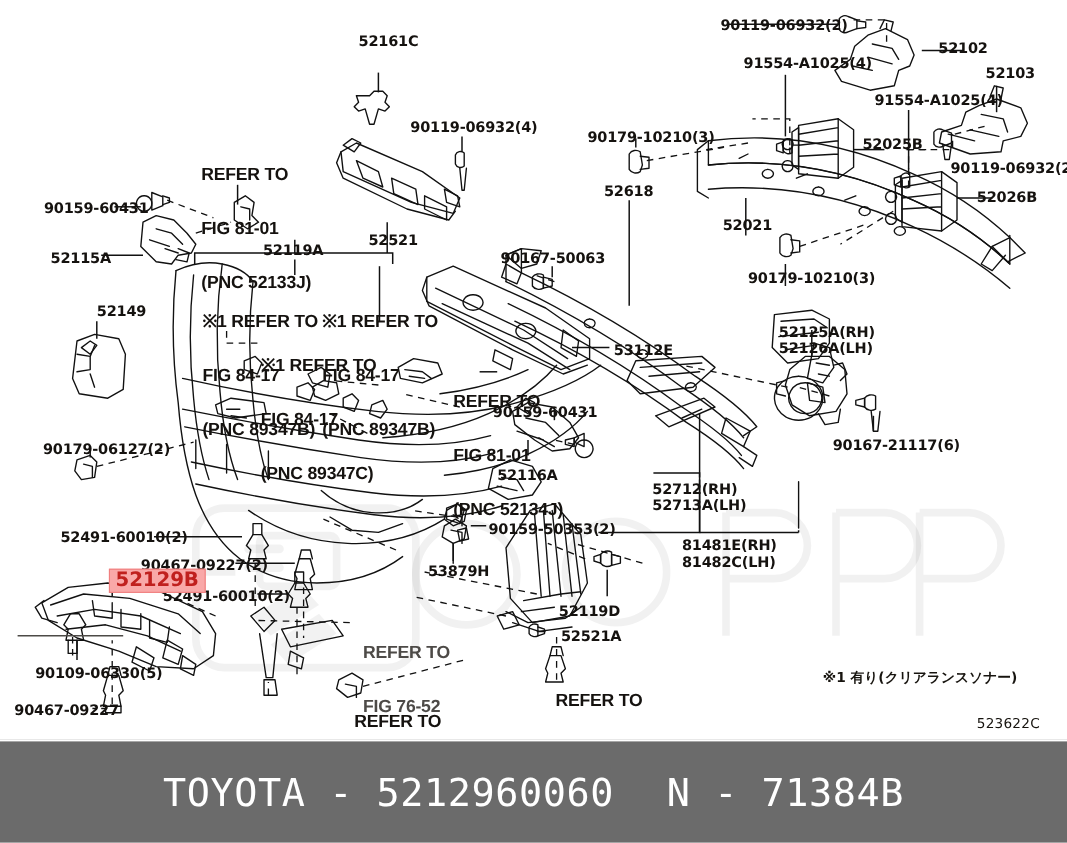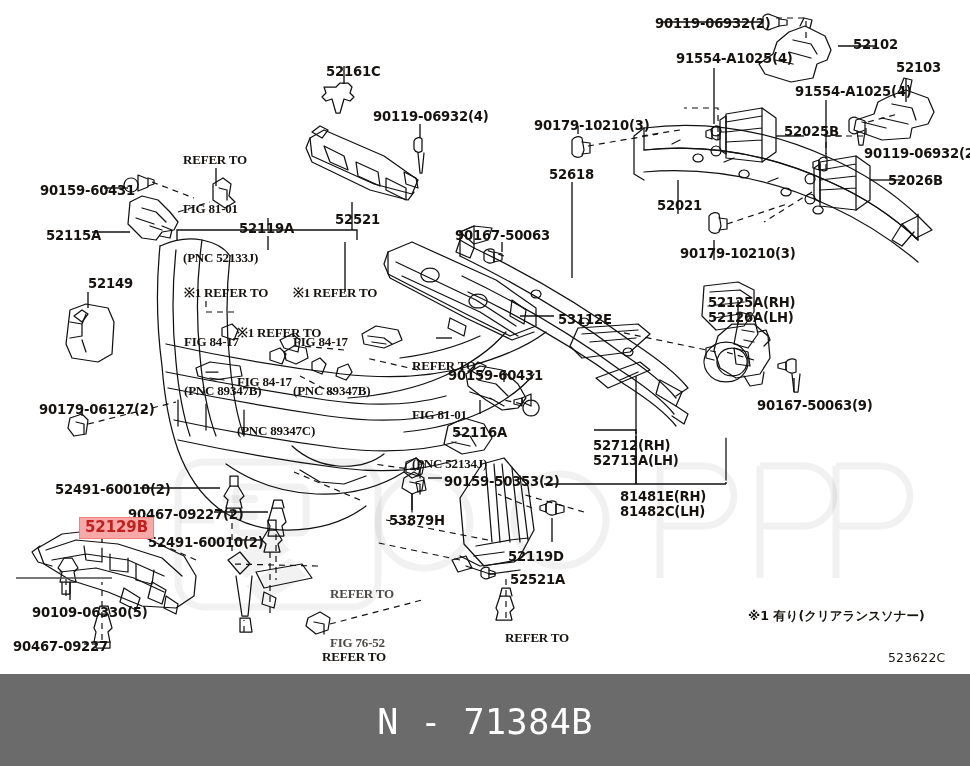--- a/index.html
+++ b/index.html
@@ -36,23 +36,23 @@
     font-family: "DejaVu Sans", sans-serif;
     font-weight: bold;
     font-size: 13.2px;
     color: #15120f;
     white-space: pre;
     letter-spacing: -0.2px;
     line-height: 16.5px;
   }
   .refer {
     position: absolute;
-    font-family: Liberation Serif, serif;
+    font-family: Liberation Sans, sans-serif;
     font-weight: bold;
-    font-size: 13px;
+    font-size: 16px;
     color: #15120f;
     white-space: pre;
     line-height: 16.2px;
     letter-spacing: -0.2px;
   }
   .refer.gray { color: #4d4a47; }
   .note-jp {
     position: absolute;
     font-family: "DejaVu Sans", sans-serif;
     font-weight: bold;
@@ -67,25 +67,26 @@
     font-weight: normal;
     color: #17140f;
     letter-spacing: 0.2px;
   }
   .hl {
     position: absolute;
     background: #f9a8a8;
     color: #c0201e;
     font-family: "DejaVu Sans", sans-serif;
     font-weight: bold;
-    font-size: 15px;
+    font-size: 18px;
     padding: 2px 5px 3px 5px;
     letter-spacing: -0.1px;
     border: 1px solid #f07f7f;
     line-height: 15px;
+    margin-left: 20px;
   }
   
   .footer {
     position: absolute;
     left: 0; top: 672px;
     width: 970px; height: 94px;
     background: #6b6b6b;
     display: flex;
     align-items: center;
     justify-content: center;
@@ -474,40 +475,40 @@
       <g fill="none" stroke="#4d4a47" stroke-width="1.3">
         <path d="M16 578 l96 0"></path>
       </g>
     </svg>
 
     <div class="lbl" style="left:655px; top:16px;">90119-06932(2)</div>
     <div class="lbl" style="left:853px; top:37px;">52102</div>
     <div class="lbl" style="left:676px; top:51px;">91554-A1025(4)</div>
     <div class="lbl" style="left:896px; top:60px;">52103</div>
     <div class="lbl" style="left:795px; top:84px;">91554-A1025(4)</div>
-    <div class="lbl" style="left:326px; top:64px;">52161C</div>
+    <div class="lbl" style="left:326px; top:31px;">52161C</div>
     <div class="lbl" style="left:373px; top:109px;">90119-06932(4)</div>
     <div class="lbl" style="left:534px; top:118px;">90179-10210(3)</div>
     <div class="lbl" style="left:784px; top:124px;">52025B</div>
     <div class="lbl" style="left:864px; top:146px;">90119-06932(2)</div>
     <div class="lbl" style="left:549px; top:167px;">52618</div>
     <div class="lbl" style="left:888px; top:173px;">52026B</div>
     <div class="lbl" style="left:40px; top:183px;">90159-60431</div>
     <div class="lbl" style="left:657px; top:198px;">52021</div>
     <div class="lbl" style="left:239px; top:221px;">52119A</div>
     <div class="lbl" style="left:335px; top:212px;">52521</div>
     <div class="lbl" style="left:46px; top:228px;">52115A</div>
     <div class="lbl" style="left:455px; top:228px;">90167-50063</div>
     <div class="lbl" style="left:680px; top:246px;">90179-10210(3)</div>
     <div class="lbl" style="left:70px; top:276px;margin-left:18px;">52149</div>
     <div class="lbl" style="left:558px; top:312px;">53112E</div>
     <div class="lbl" style="left:708px; top:295px;">52125A(RH)</div>
     <div class="lbl" style="left:708px; top:310px;">52126A(LH)</div>
     <div class="lbl" style="left:448px; top:368px;">90159-60431</div>
-    <div class="lbl" style="left:757px; top:398px;">90167-50063(9)</div>
+    <div class="lbl" style="left:757px; top:398px;">90167-21117(6)</div>
     <div class="lbl" style="left:39px; top:402px;">90179-06127(2)</div>
     <div class="lbl" style="left:452px; top:425px;">52116A</div>
     <div class="lbl" style="left:593px; top:438px;">52712(RH)</div>
     <div class="lbl" style="left:593px; top:453px;">52713A(LH)</div>
     <div class="lbl" style="left:444px; top:474px;">90159-50353(2)</div>
     <div class="lbl" style="left:620px; top:489px;">81481E(RH)</div>
     <div class="lbl" style="left:620px; top:504px;">81482C(LH)</div>
     <div class="lbl" style="left:55px; top:482px;">52491-60010(2)</div>
     <div class="lbl" style="left:128px; top:507px;">90467-09227(2)</div>
     <div class="lbl" style="left:389px; top:513px;">53879H</div>
@@ -563,17 +564,18 @@
 
     <div class="note-jp" style="left:748px; top:608px;text-align:center;">※1 有り(クリアランスソナー)</div>
 
     <div class="diagcode" style="left:888px; top:650px;">523622C</div>
 
 
   </div>
 
   <div class="footer">
     <div class="footer-inner">
+      <div class="footer-text">TOYOTA - 5212960060</div>
       <div class="footer-text">N - 71384B</div>
     </div>
   </div>
 
 </div>
 
 </body></html>

